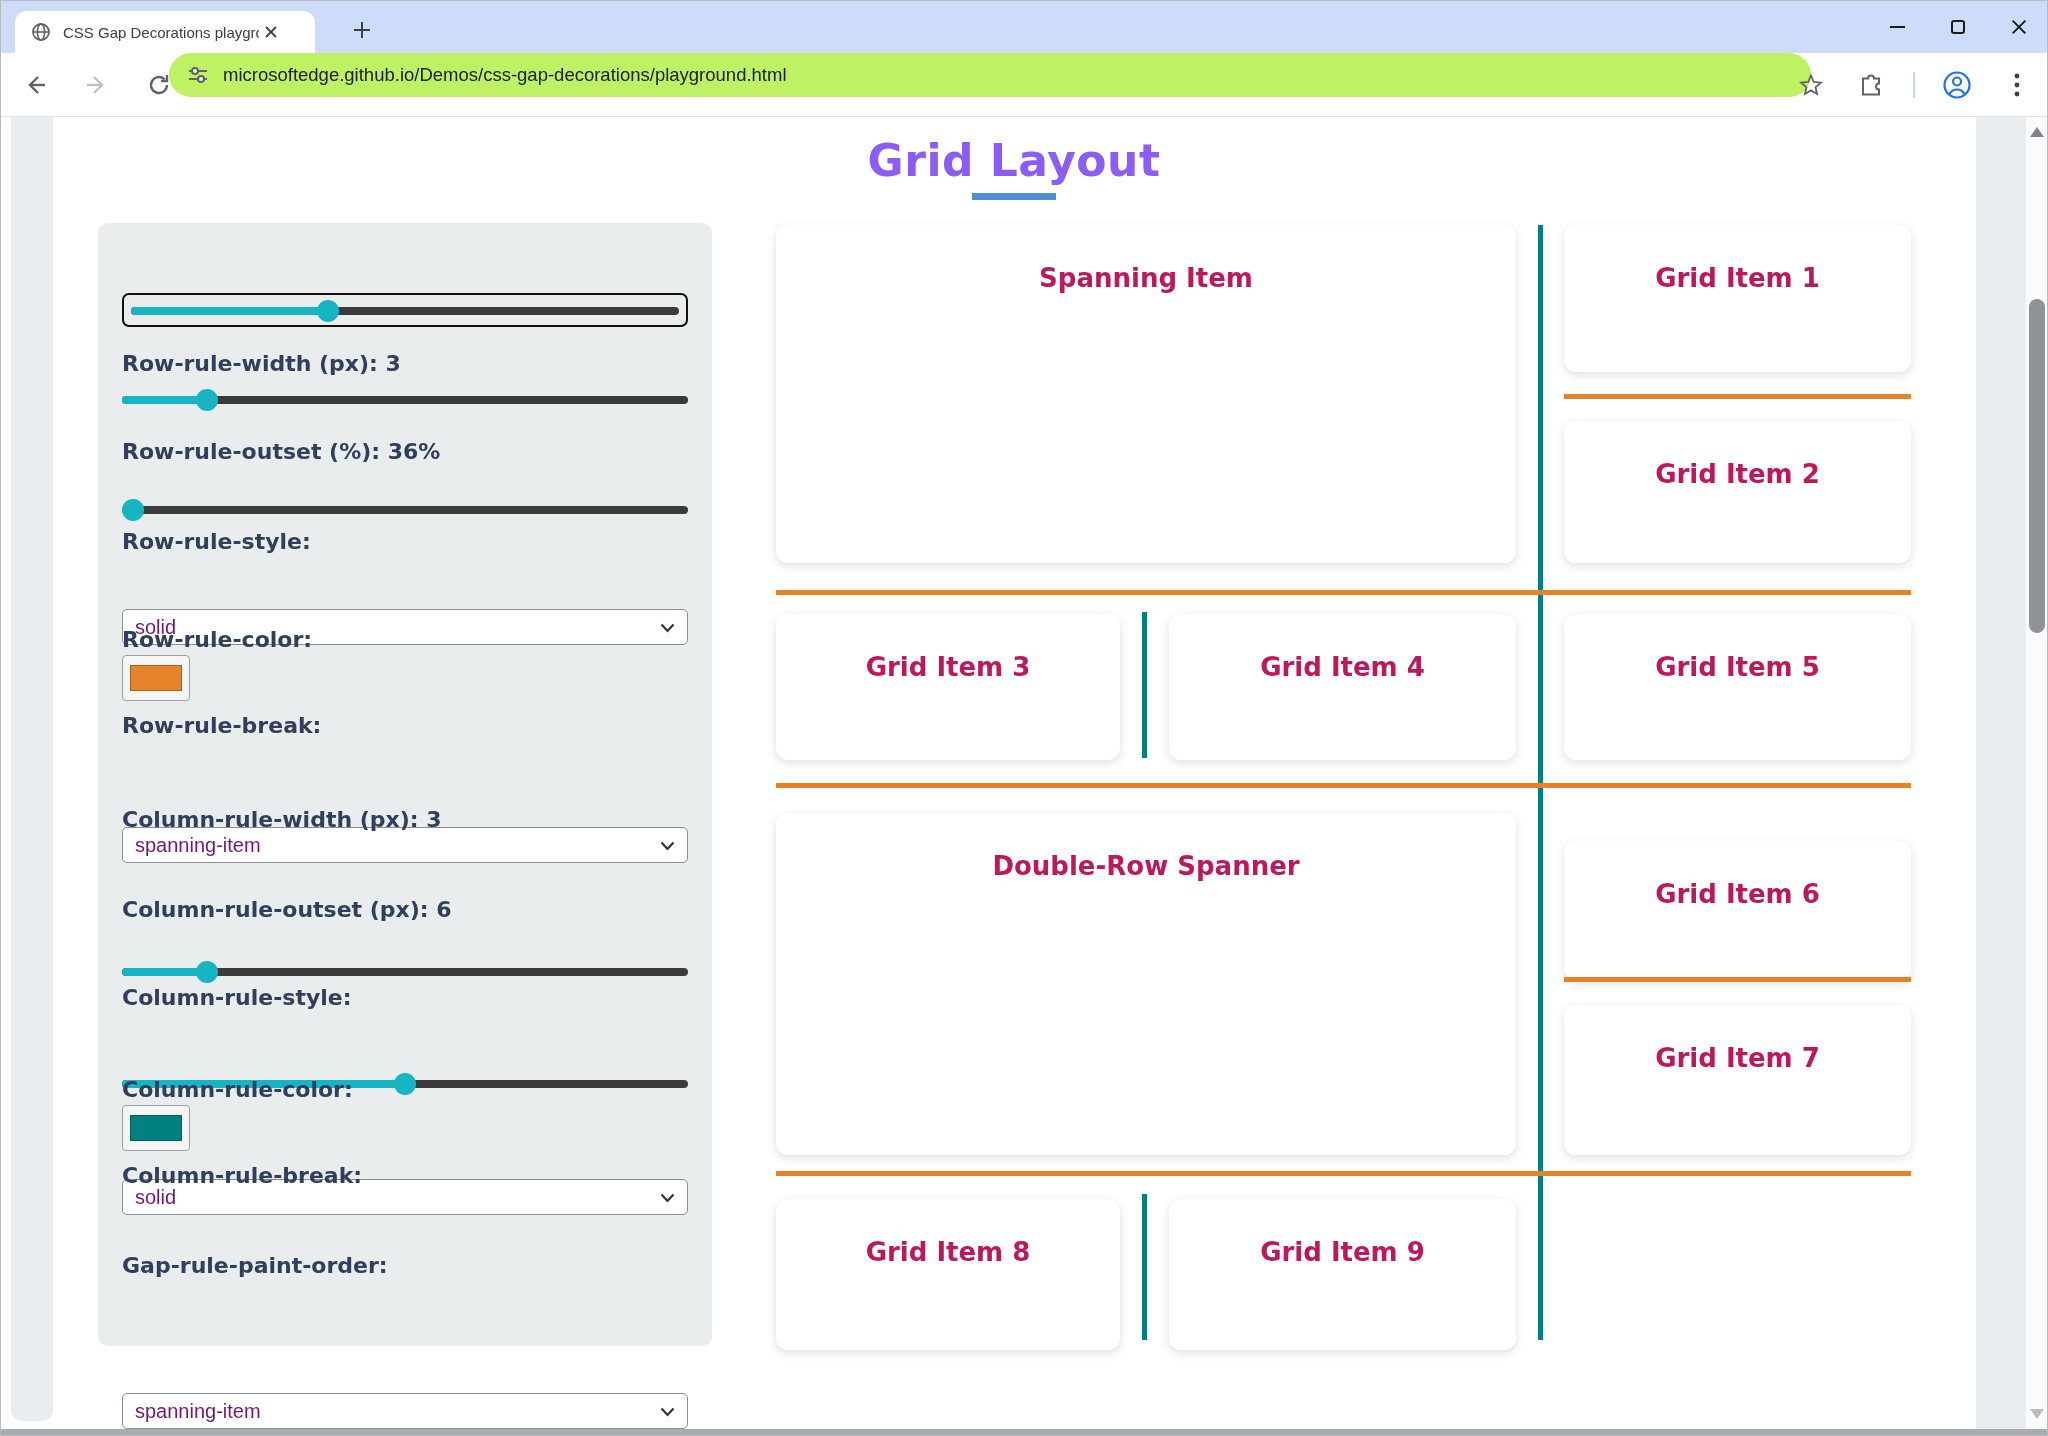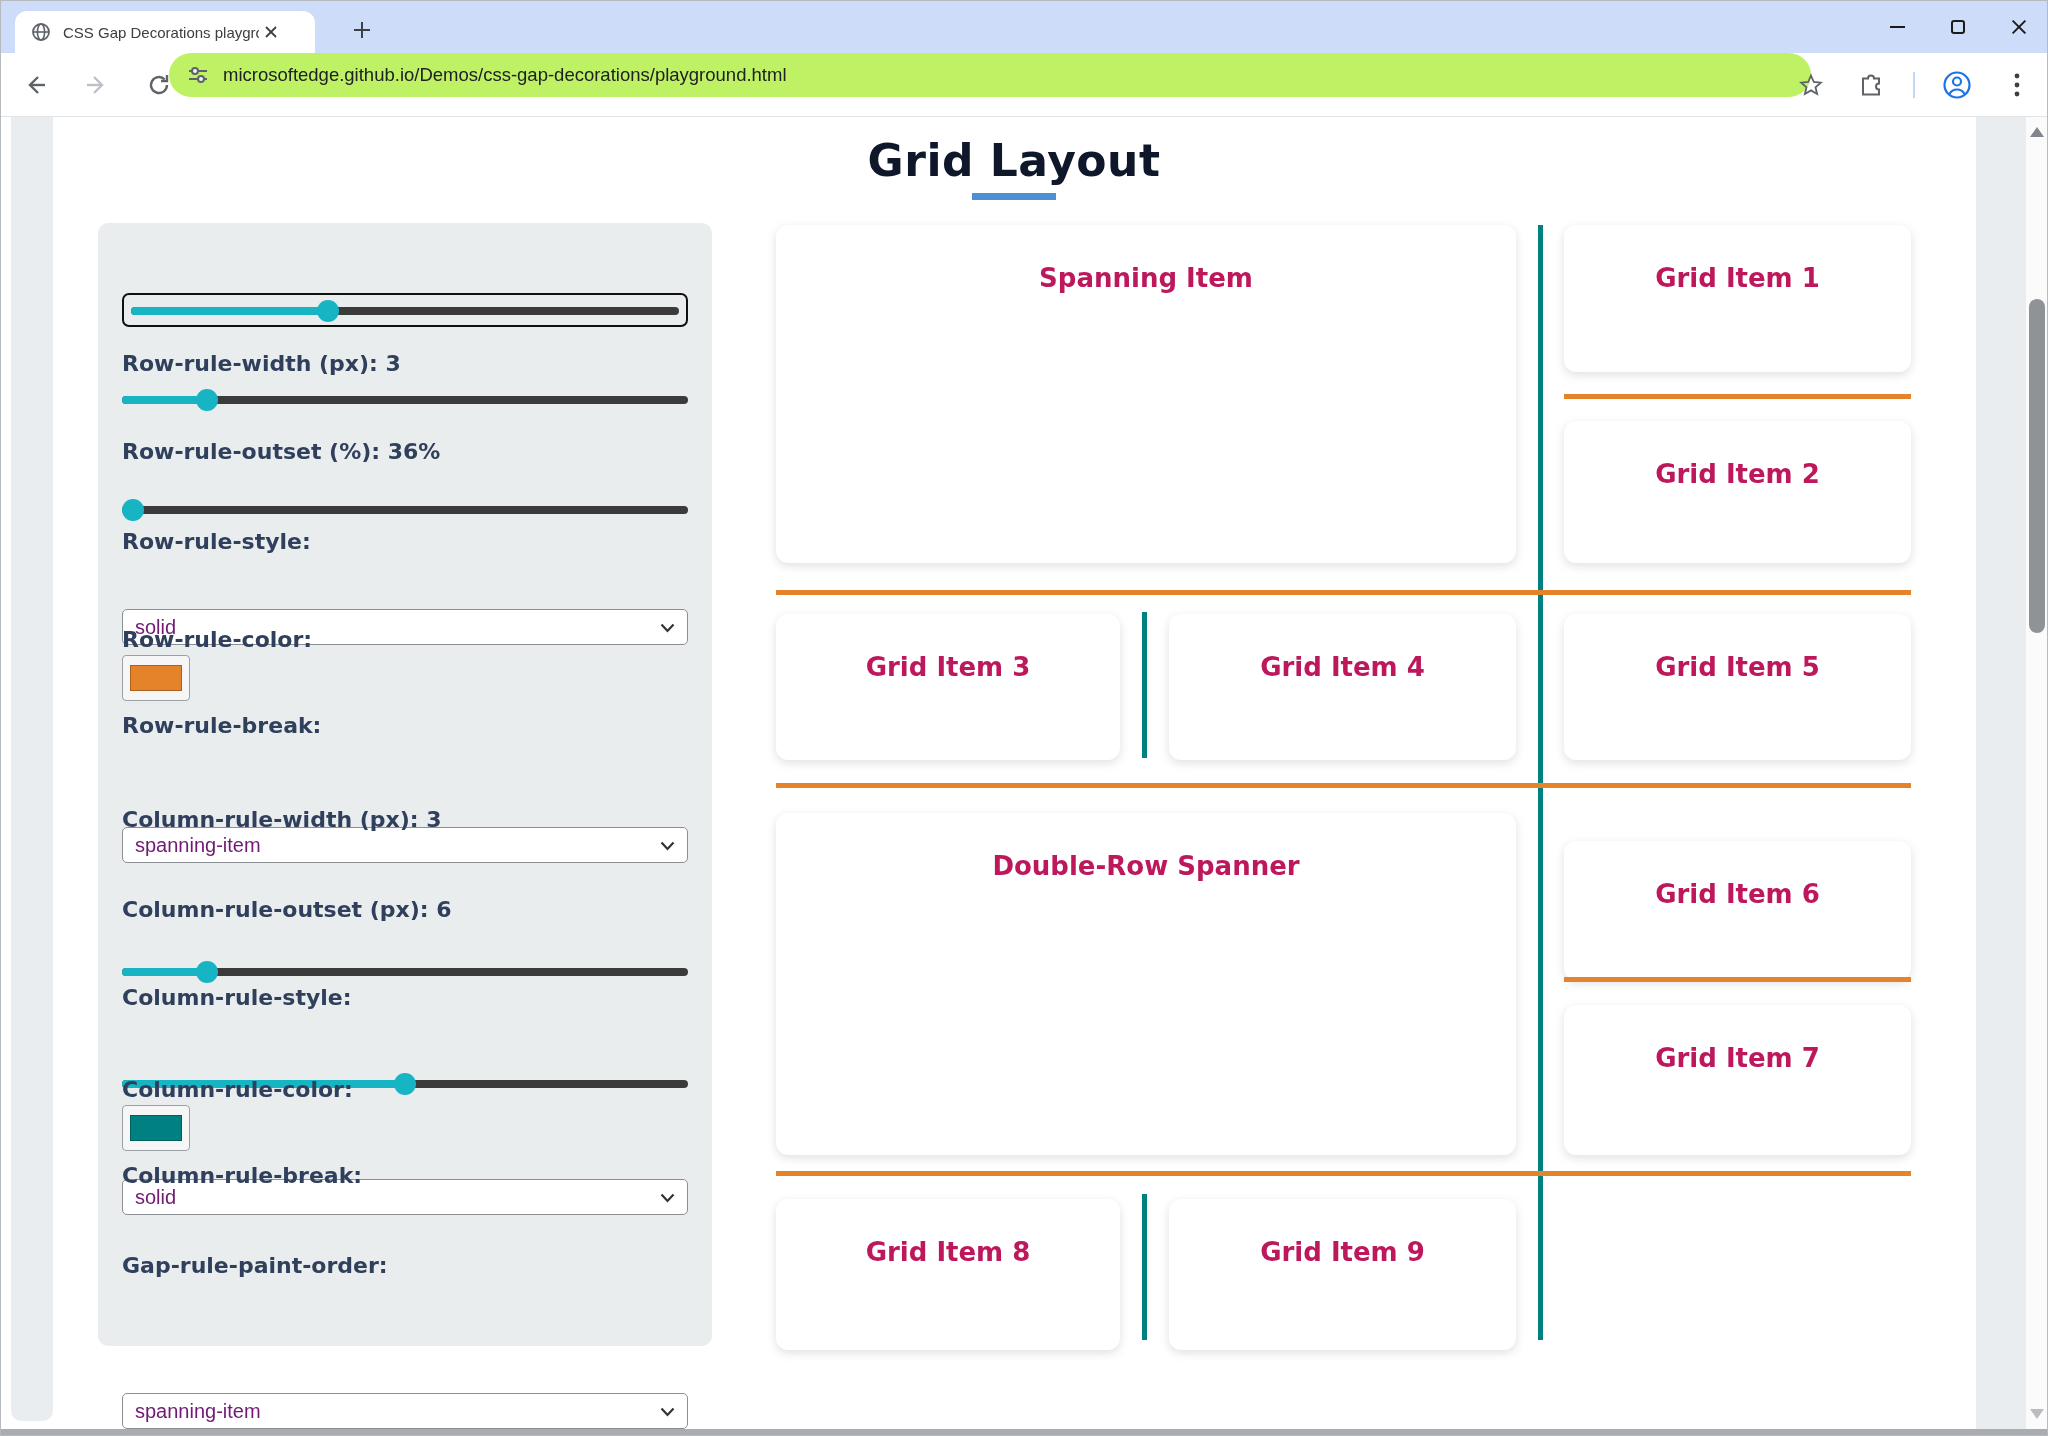--- a/index.html
+++ b/index.html
@@ -50,21 +50,21 @@
   .gutter-right { position:absolute; left:1975px; top:0; width:50px; height:1312px; background:#e9edef; }
   .scrollbar { position:absolute; left:2025px; top:0; width:22px; height:1312px; background:#fbfbfb; }
   .sb-up { position:absolute; left:4px; top:10px; width:0; height:0;
            border-left:7px solid transparent; border-right:7px solid transparent; border-bottom:10px solid #80868b; }
   .sb-down { position:absolute; left:4px; bottom:10px; width:0; height:0;
            border-left:7px solid transparent; border-right:7px solid transparent; border-top:10px solid #b9bdc1; }
   .sb-thumb { position:absolute; left:3px; top:182px; width:16px; height:334px; background:#8f9297; border-radius:8px; }
   .bottombar { position:absolute; left:0; top:1428px; width:2048px; height:8px; background:#a9adb2; }
   
   .page-title { position:absolute; left:0; top:18px; width:2026px; text-align:center;
-    font-size:44px; font-weight:700; color:#0f172a; letter-spacing:0.5px; }
+    font-size:44px; font-weight:700; color:#8b5cf6; letter-spacing:0.5px; }
   .title-underline { position:absolute; left:971px; top:76px; width:84px; height:7px; background:#4a90d2; }
   
   .panel { position:absolute; left:97px; top:106px; width:614px; height:1123px; background:#e9edee; border-radius:10px; }
   .ctl-label { position:absolute; left:24px; width:560px; font-size:22px; font-weight:600; color:#30405c; }
   .ctl { position:absolute; left:24px; width:566px; }
   .slider { position:relative; height:22px; }
   .slider .track { position:absolute; left:0; top:7px; width:100%; height:8px; background:#3b3b3b; border-radius:4px; }
   .slider .fill  { position:absolute; left:0; top:7px; height:8px; background:#17b4c4; border-radius:4px; }
   .slider .thumb { position:absolute; top:0; width:22px; height:22px; margin-left:-11px; background:#17b4c4; border-radius:50%; }
   .slider-focus { border:2px solid #101010; border-radius:7px; padding:5px 7px; width:566px; }

